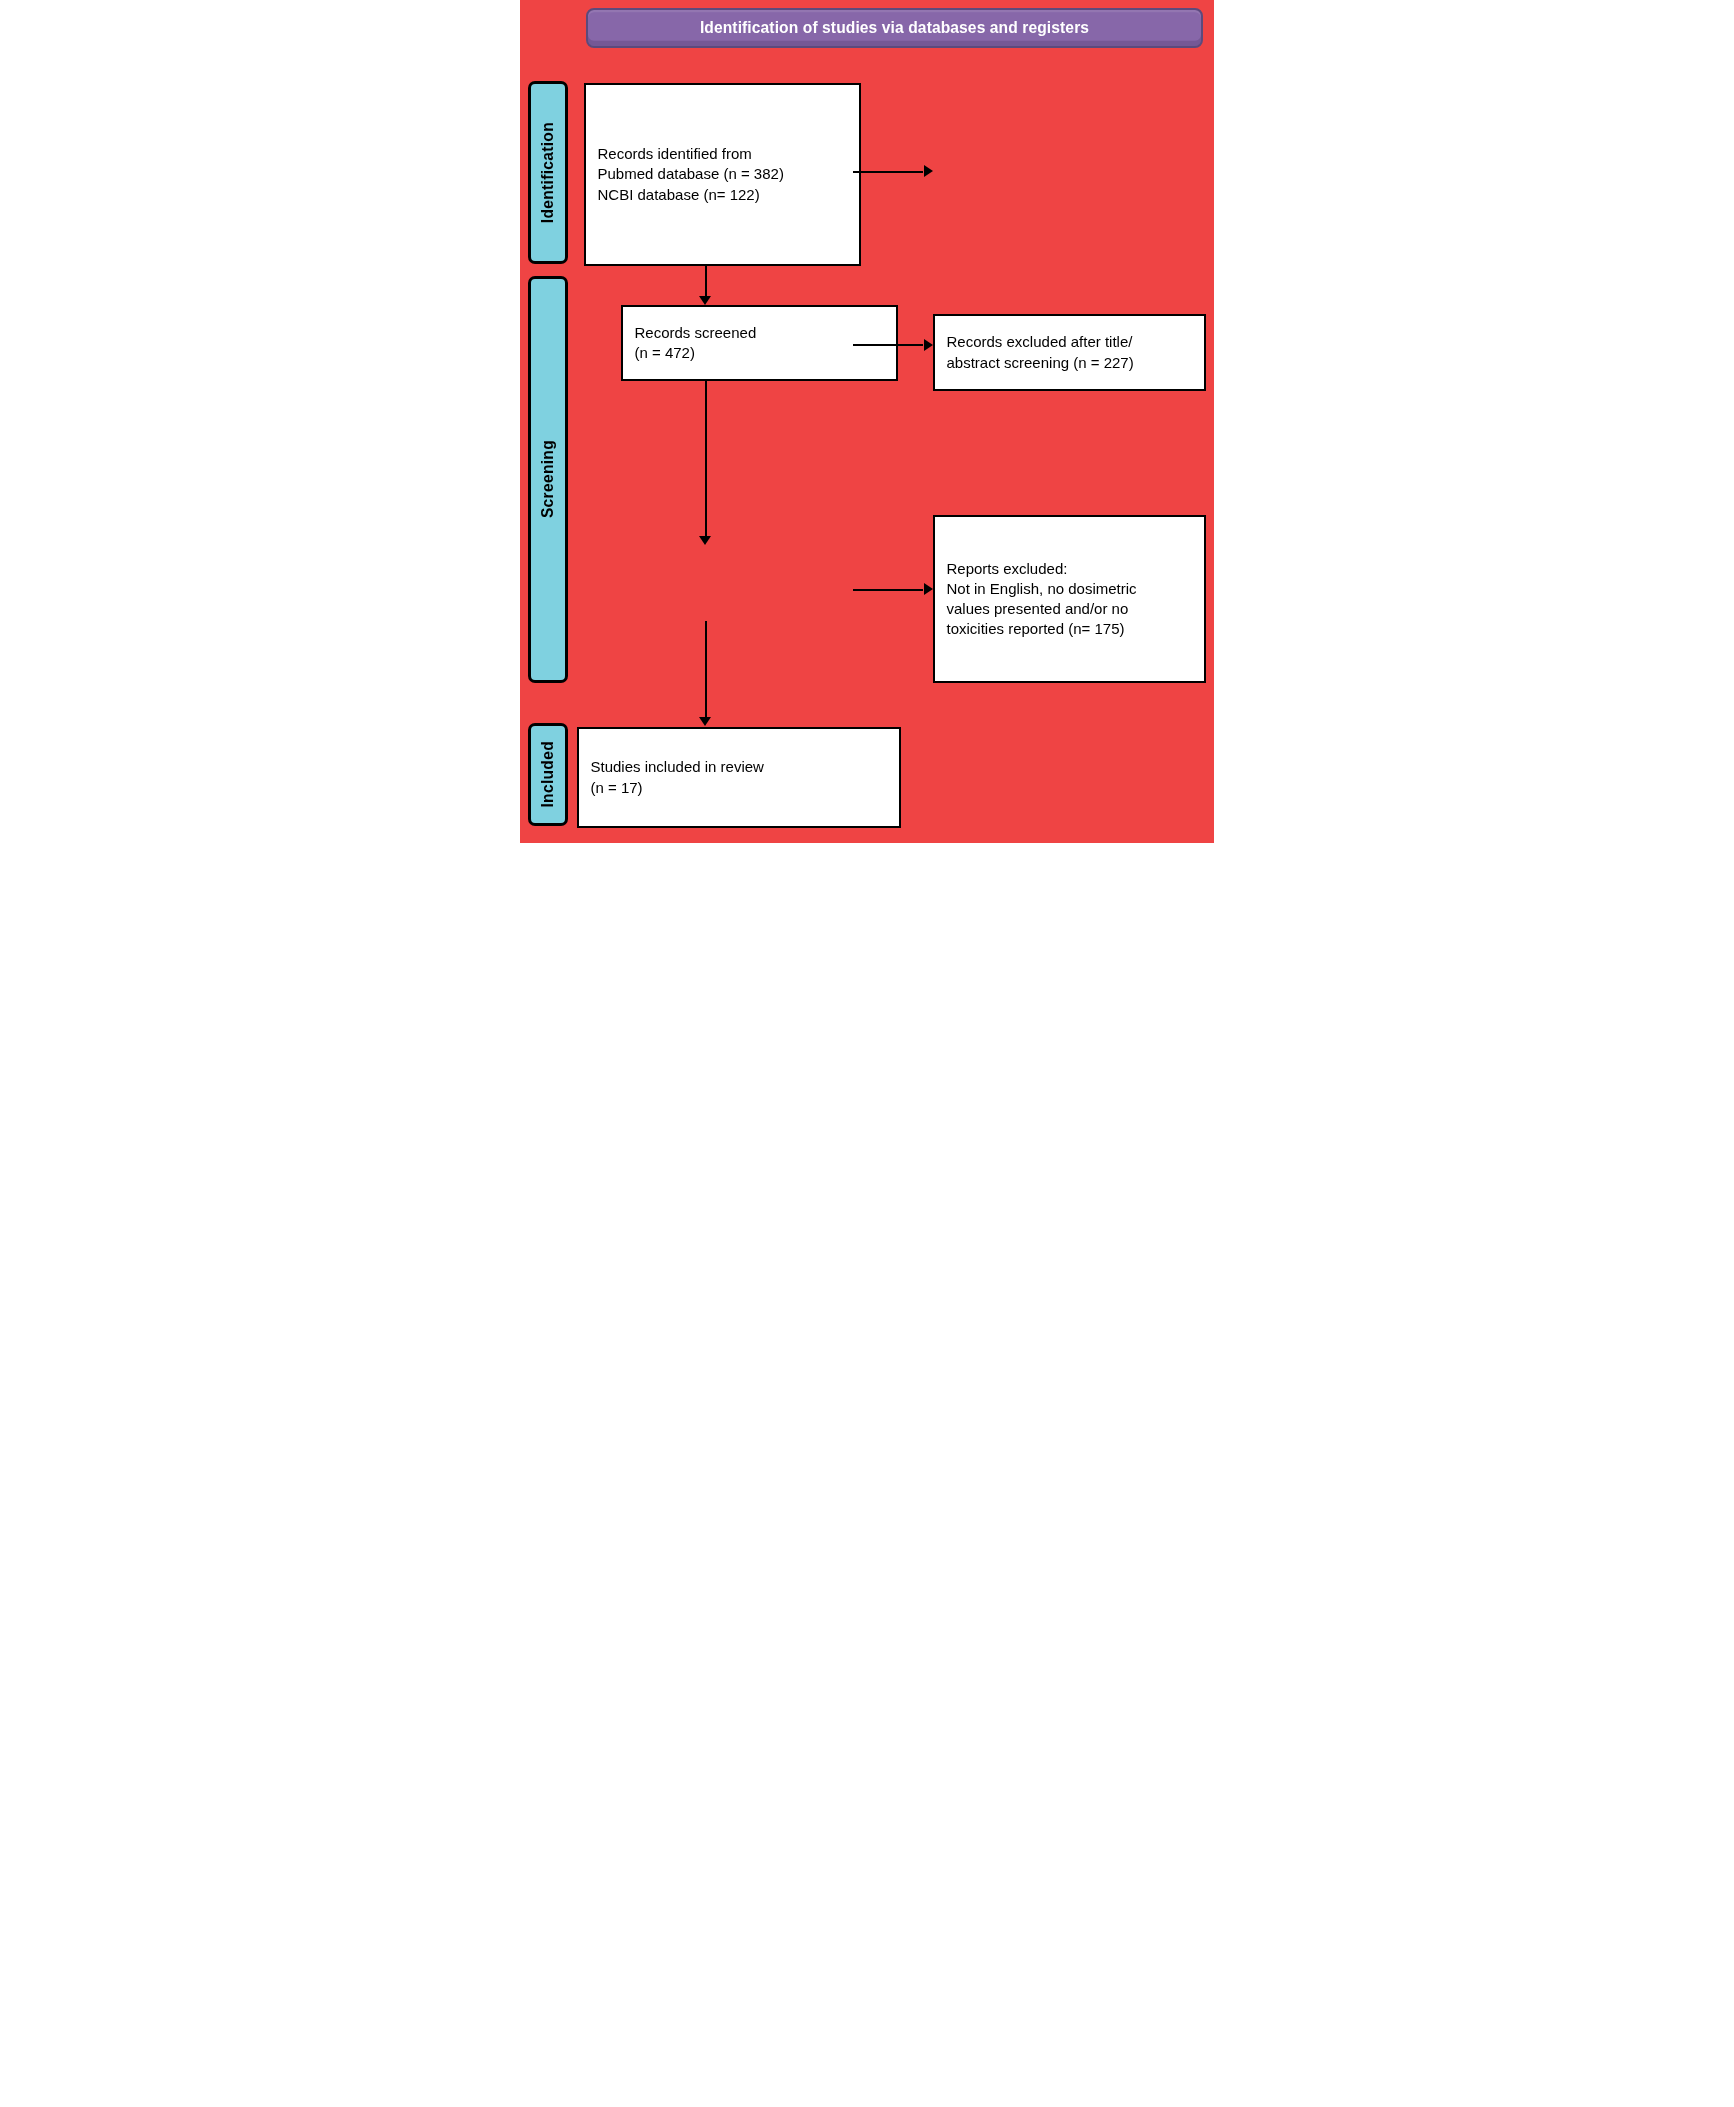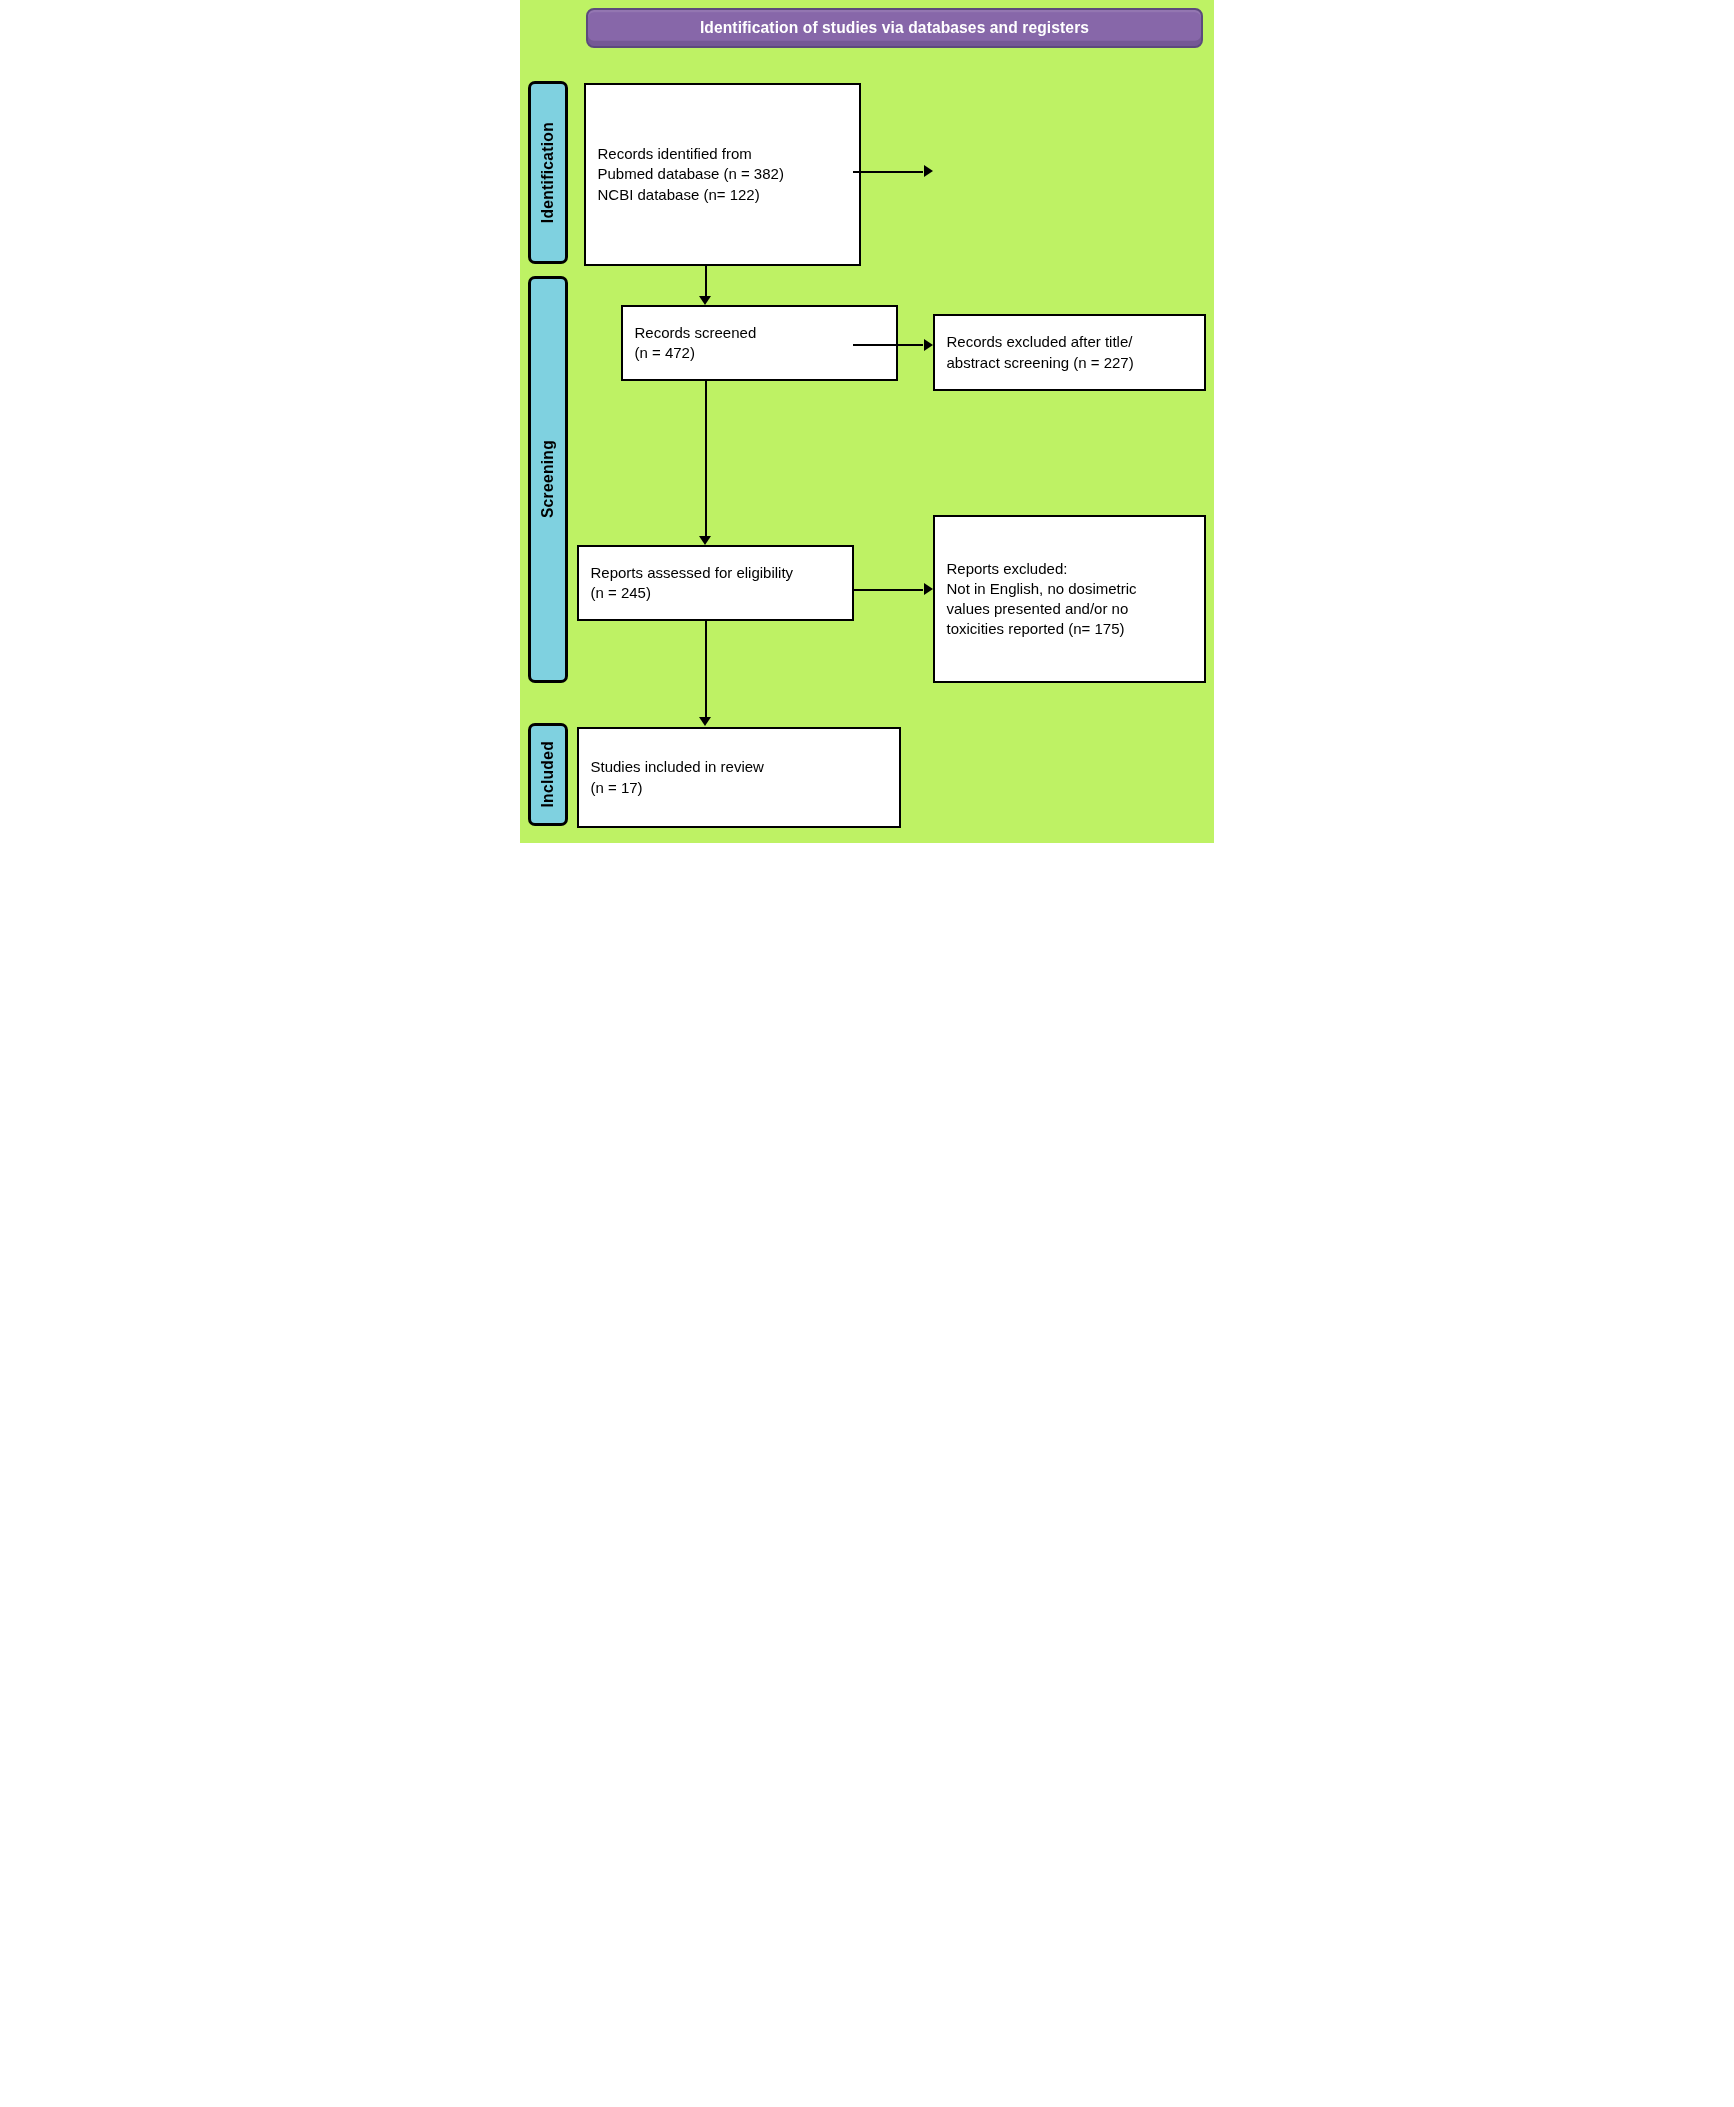--- a/index.html
+++ b/index.html
@@ -8,21 +8,21 @@
     --stage-fill:#7FD1E0;
     --line-color:#000000;
     --box-bg:#FFFFFF;
   }
   *{margin:0;padding:0;box-sizing:border-box;}
   body{background:#ffffff;font-family:"Liberation Sans","DejaVu Sans",sans-serif;}
   .canvas{
     position:relative;
     width:694px;height:843px;
     margin:0 auto;
-    background:#bef264;
+    background:#ef4444;
     overflow:hidden;
   }
   .header-banner{
     position:absolute;left:66px;top:8px;width:617px;height:40px;
     background:var(--header-fill);
     border:2.9px solid var(--header-border);
     border-radius:8px;
     display:flex;align-items:center;justify-content:center;
     box-shadow:inset 0 -5.2px 0 rgba(40,20,60,0.18), inset 0 2.3px 0 rgba(255,255,255,0.10);
   }
@@ -96,24 +96,20 @@
 
   <div class="flow-box" style="left:57px;top:305px;width:277px;height:76px;margin-left:44px;">
     <div class="box-text">Records screened
 (n = 472)</div>
   </div>
   <div class="flow-box" style="left:413px;top:314px;width:273px;height:77px;">
     <div class="box-text">Records excluded after title/
 abstract screening (n = 227)</div>
   </div>
 
-  <div class="flow-box" style="left:57px;top:545px;width:277px;height:76px;">
-    <div class="box-text">Reports assessed for eligibility
-(n = 245)</div>
-  </div>
   <div class="flow-box" style="left:413px;top:515px;width:273px;height:168px;">
     <div class="box-text">Reports excluded:
 Not in English, no dosimetric
 values presented and/or no
 toxicities reported (n= 175)</div>
   </div>
 
   <div class="flow-box" style="left:57px;top:727px;width:324px;height:101px;">
     <div class="box-text">Studies included in review
 (n = 17)</div>

